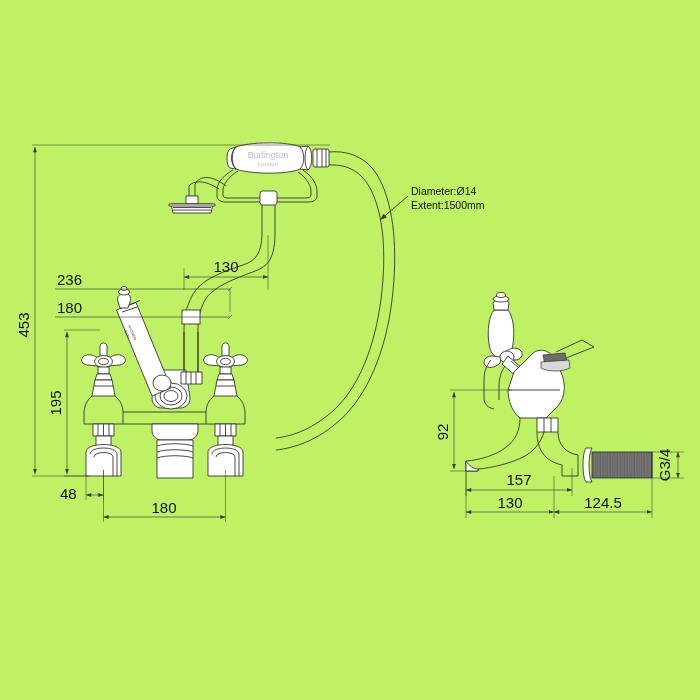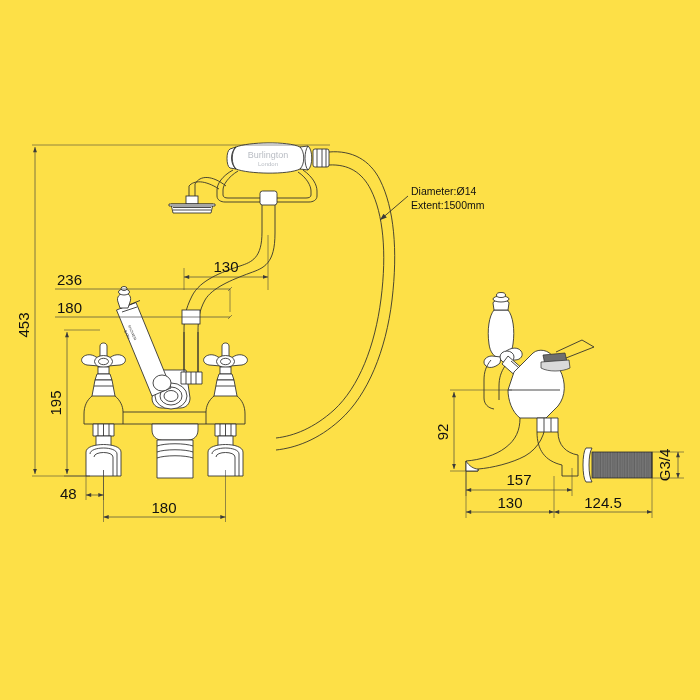--- a/index.html
+++ b/index.html
@@ -1,17 +1,17 @@
 <!DOCTYPE html>
 <html><head>
 <meta charset="utf-8">
 <style>
   html,body{margin:0;padding:0;background:#ffffff;}
   body{width:700px;height:700px;font-family:"Liberation Sans",sans-serif;color:#1a1a1a;}
-  #stage{position:relative;width:700px;height:700px;overflow:hidden;background:#fde047;}
+  #stage{position:relative;width:700px;height:700px;overflow:hidden;background:#bef264;}
   svg.drw{position:absolute;left:0;top:0;width:700px;height:700px;}
   .dimtxt{font-family:"Liberation Sans",sans-serif;font-size:15px;fill:#111;}
   .notetxt{font-family:"Liberation Sans",sans-serif;font-size:10.5px;fill:#111;}
   .logotxt{font-family:"Liberation Sans",sans-serif;fill:#b9bdc4;}
   .levertxt{font-family:"Liberation Sans",sans-serif;font-size:3.6px;fill:#3a3a3a;}
   .ln{stroke:#2b2b2b;fill:none;stroke-width:0.85;}
   .ln-f{stroke:#2b2b2b;fill:#ffffff;stroke-width:0.85;}
   .dim{stroke:#3a3a3a;fill:none;stroke-width:0.65;}
   .ext{stroke:#3a3a3a;fill:none;stroke-width:0.55;}
   .hatch{stroke:#2b2b2b;stroke-width:0.6;}

